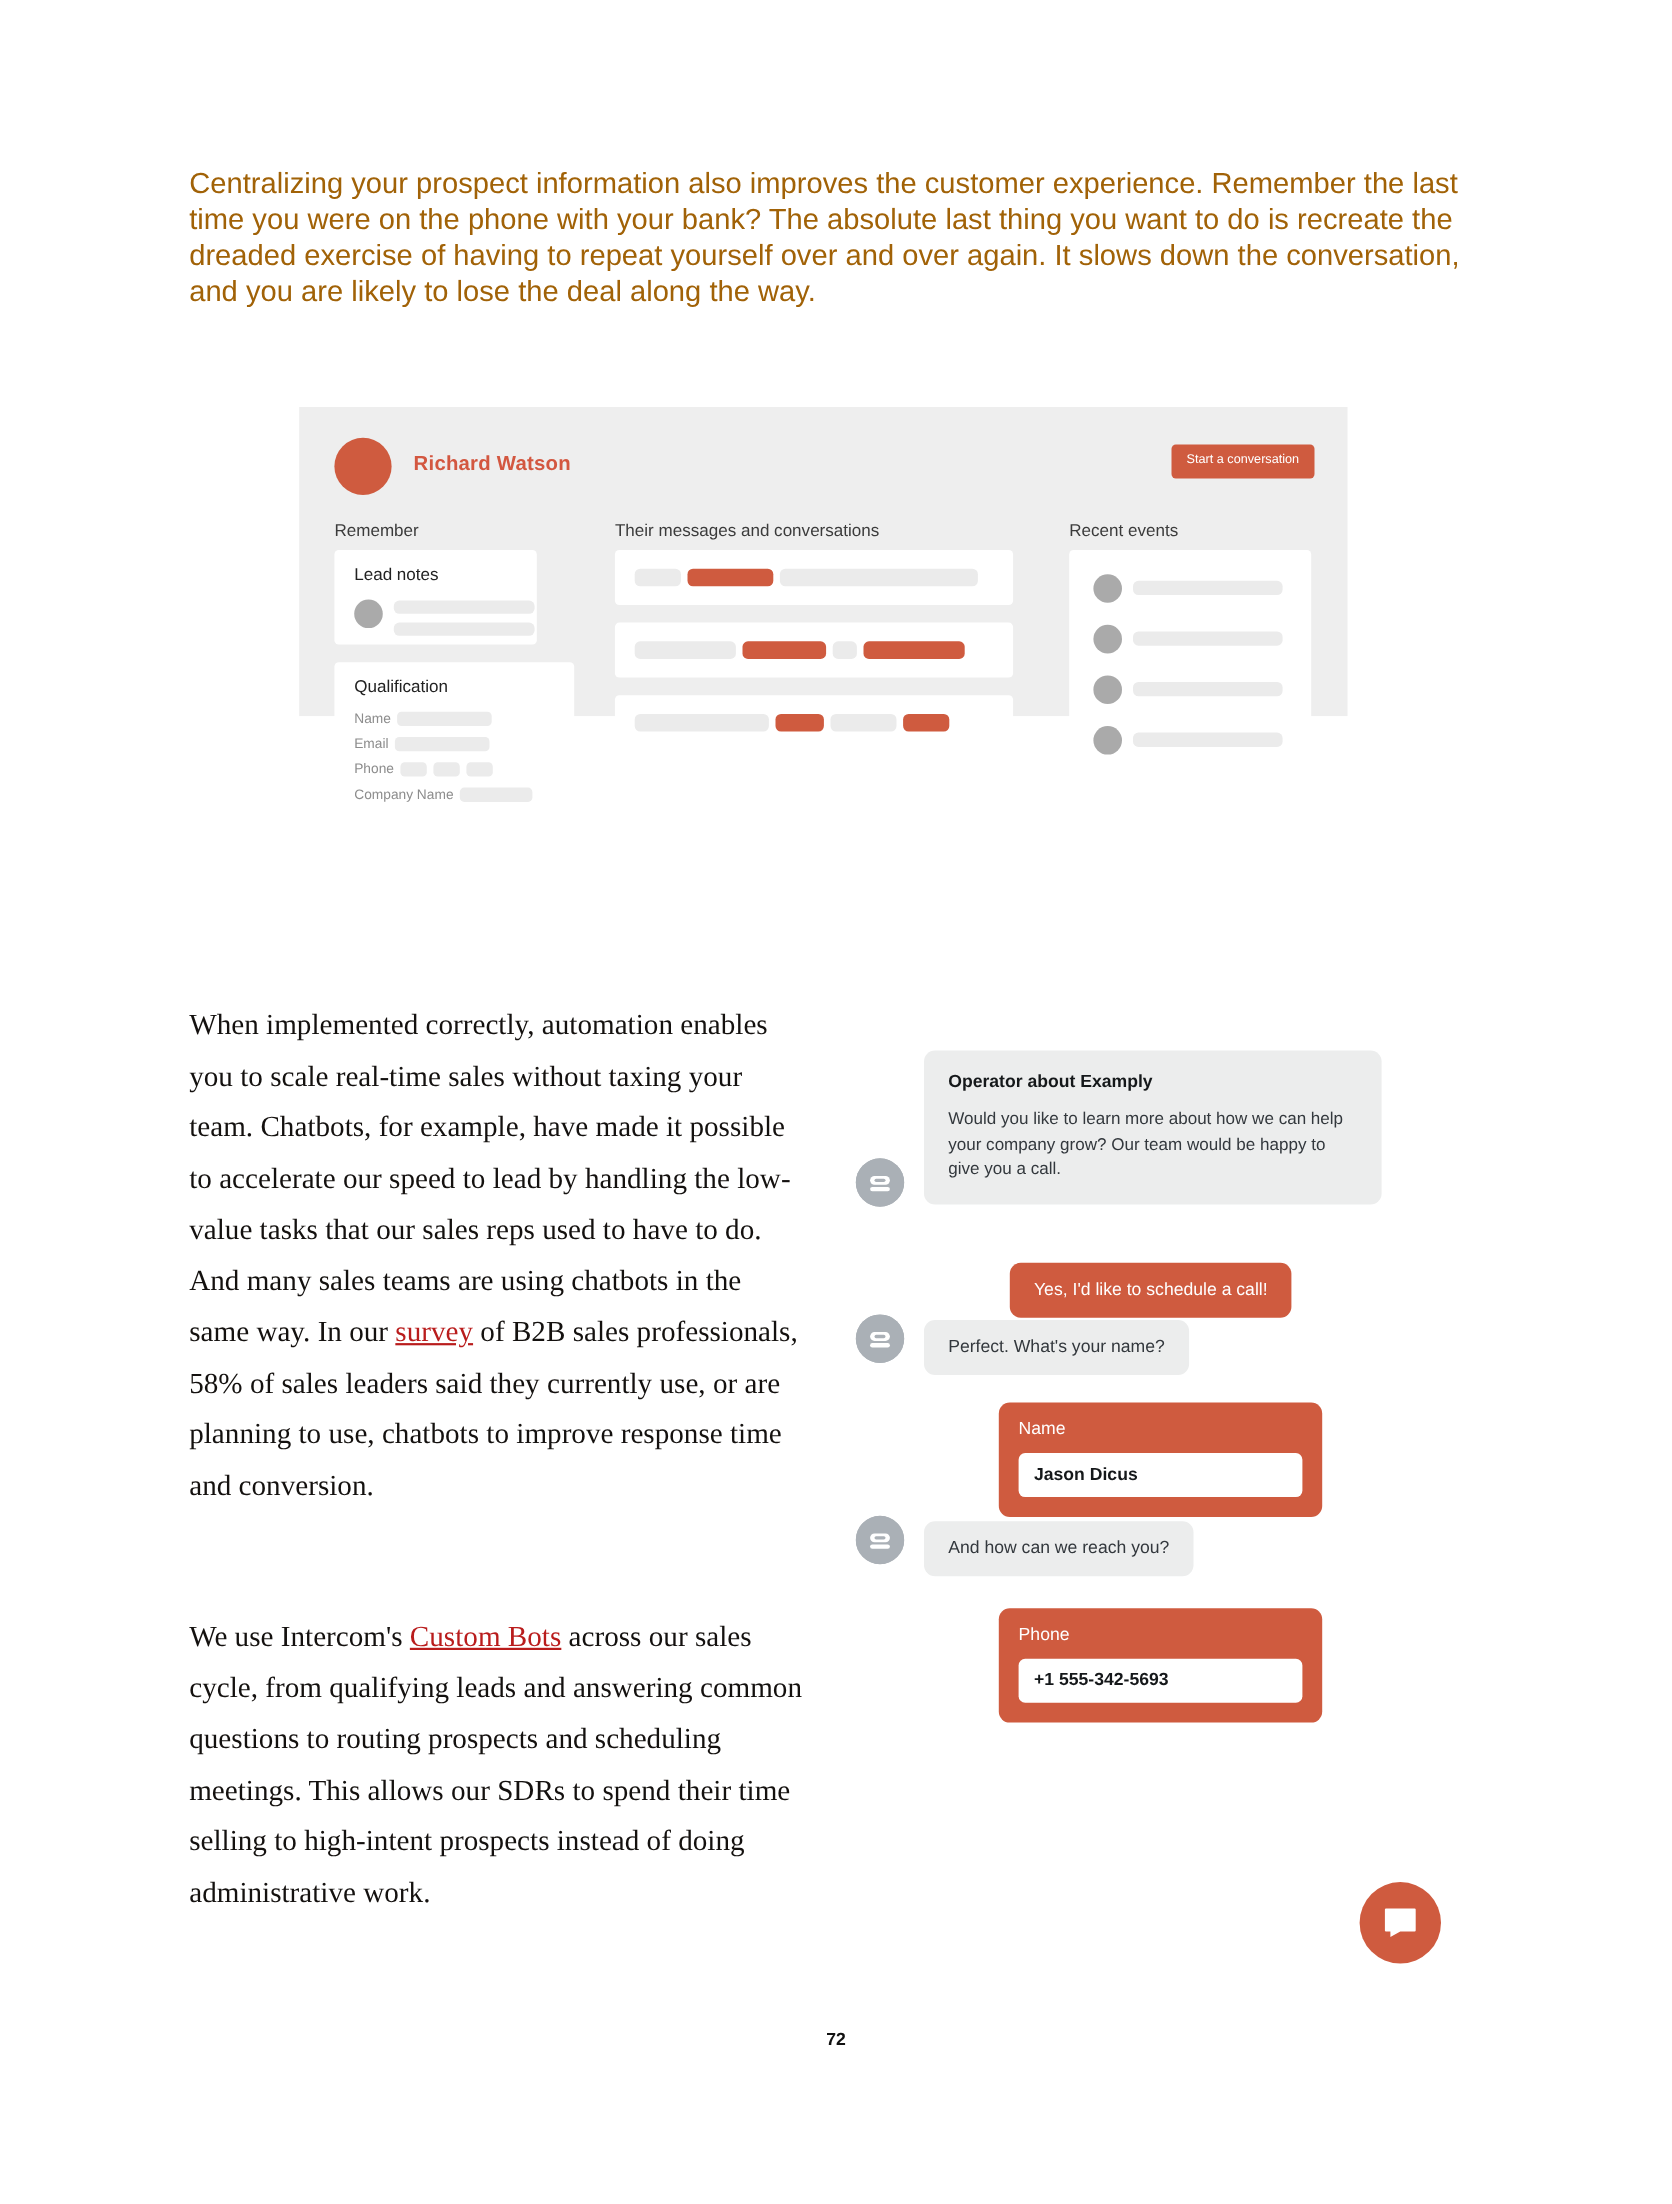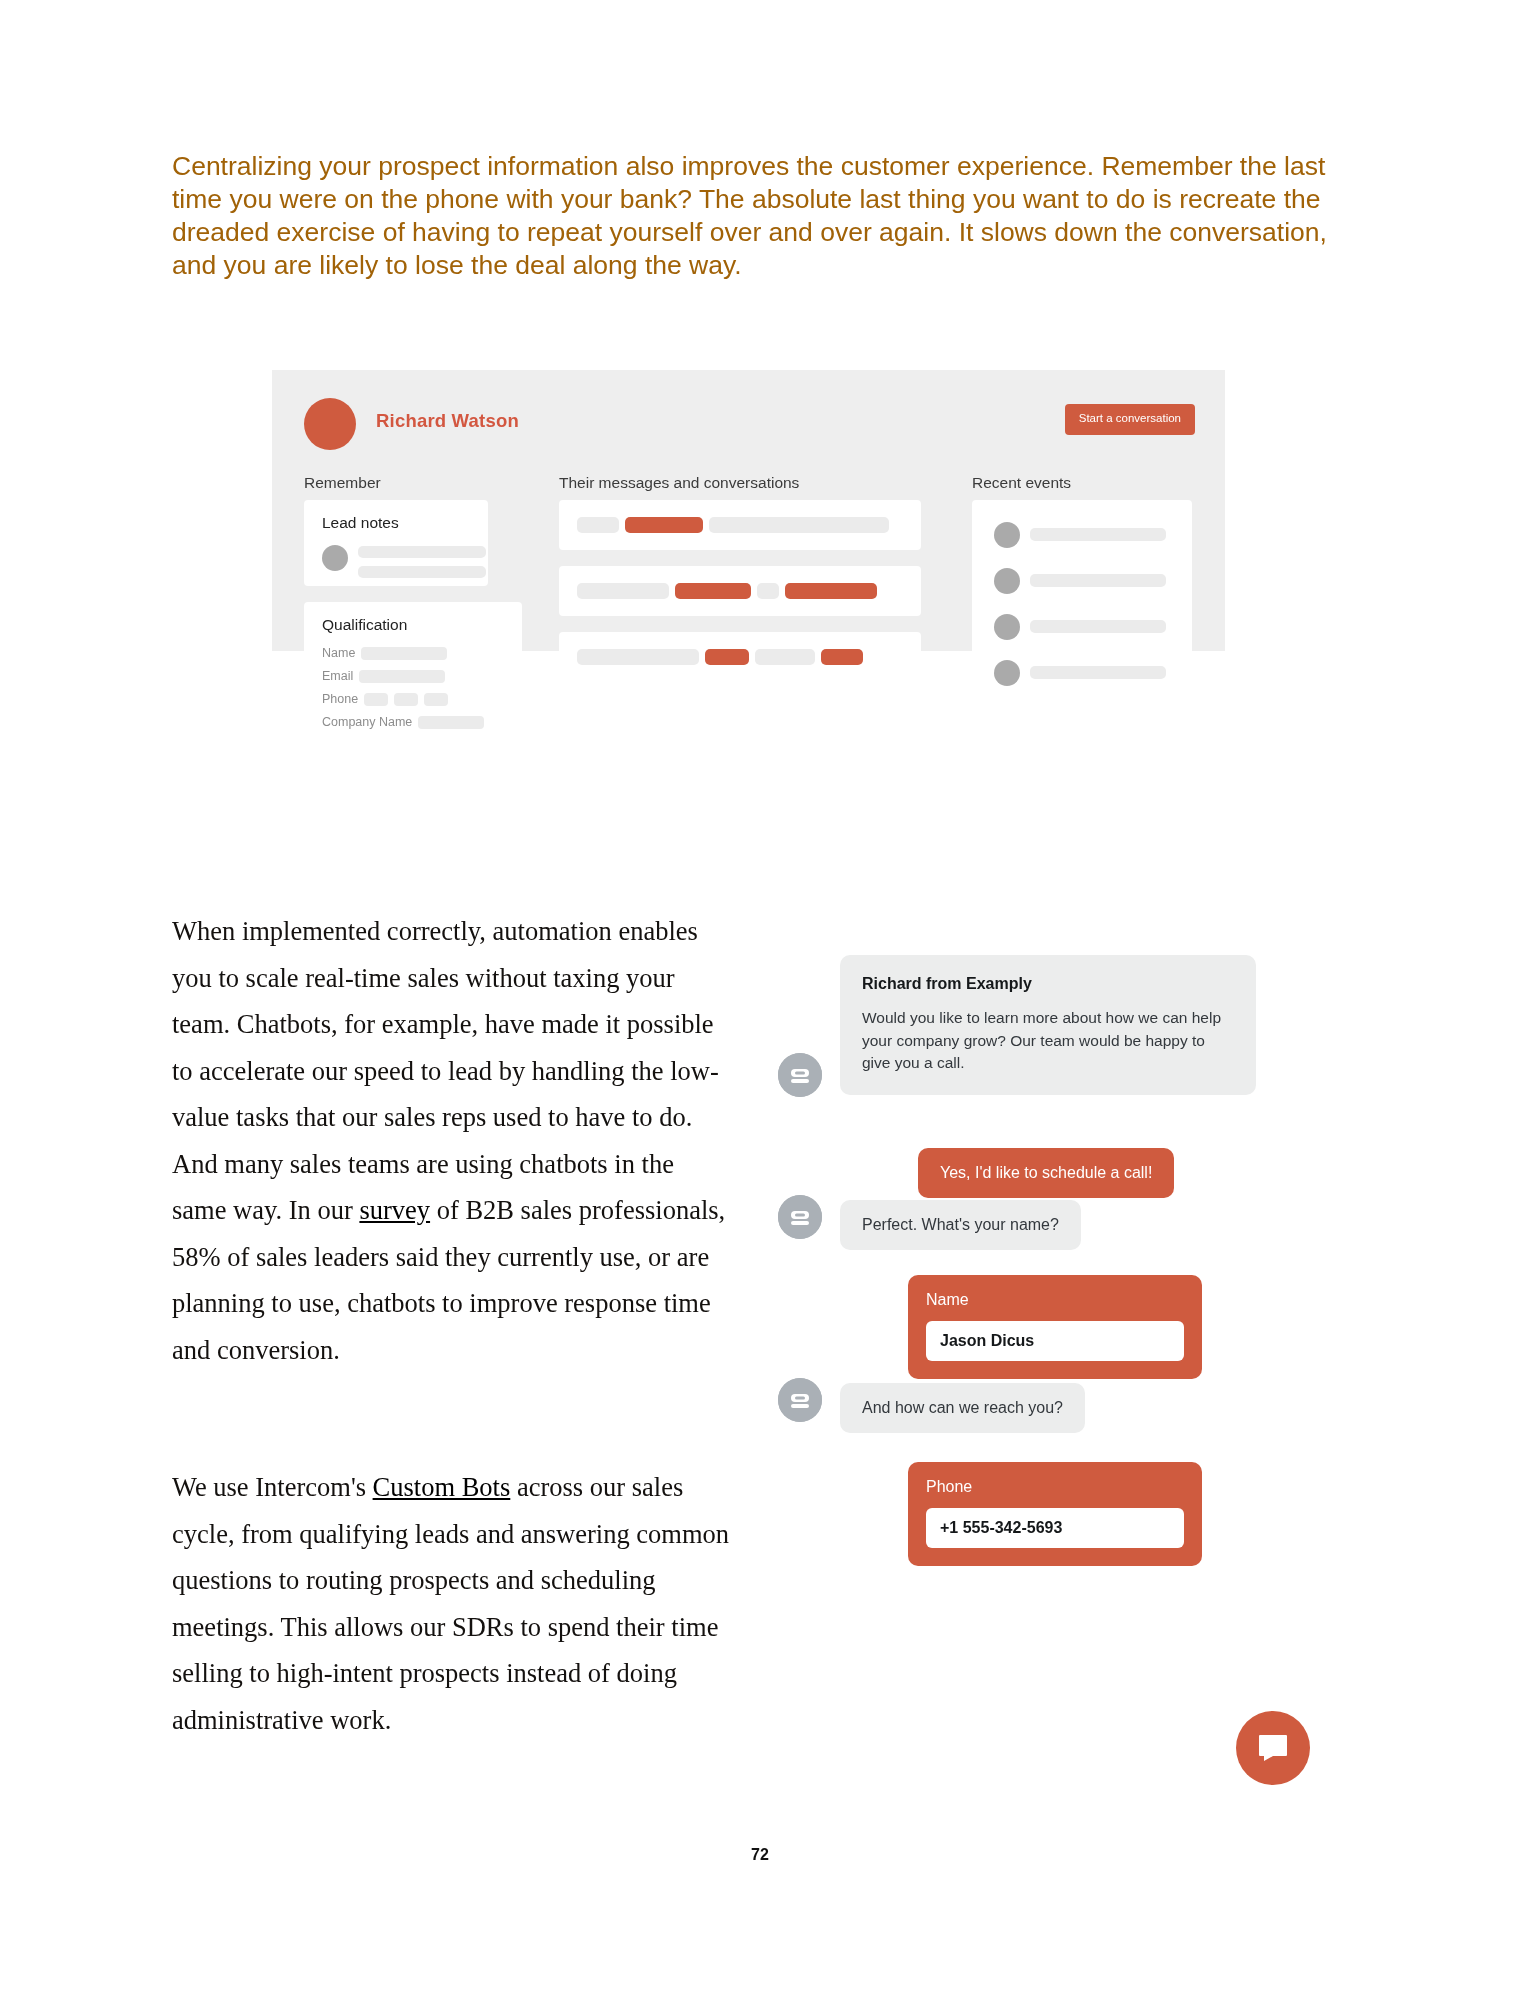--- a/index.html
+++ b/index.html
@@ -213,21 +213,21 @@
     width: 558px;
     font-family: "Liberation Serif", serif;
     font-size: 26.5px;
     line-height: 46.5px;
     color: #14110f;
   }
   .col-para.p1 { top: 908px; }
   .col-para.p2 { top: 1464px; }
 
   .lnk {
-    color: #000000;
+    color: #b91c1c;
     text-decoration: underline;
   }
 
   
   .chat { position: absolute; left: 730px; top: 955px; width: 620px; }
 
   .bot-avatar {
     position: absolute;
     width: 44px;
     height: 44px;
@@ -405,21 +405,21 @@
 
     <div class="bot-avatar" style="left:48px; top:98px">
       <svg width="44" height="44" viewBox="0 0 44 44" aria-hidden="true">
         <circle cx="22" cy="22" r="22" fill="#aab0b6"></circle>
         <rect x="13" y="16" width="18" height="8" rx="4" fill="#ffffff"></rect>
         <rect x="17" y="18.5" width="10" height="3" rx="1.5" fill="#aab0b6"></rect>
         <rect x="13" y="26" width="18" height="4" rx="2" fill="#ffffff"></rect>
       </svg>
     </div>
     <div class="bubble-in bubble-op">
-      <div class="op-name">Richard from Examply</div>
+      <div class="op-name">Operator about Examply</div>
       <div class="op-text">Would you like to learn more about how we can help your company grow? Our team would be happy to give you a call.</div>
     </div>
 
     <div class="bubble-out" style="left:188px; top:193px">Yes, I'd like to schedule a call!</div>
 
     <div class="bot-avatar" style="left:48px; top:240px">
       <svg width="44" height="44" viewBox="0 0 44 44" aria-hidden="true">
         <circle cx="22" cy="22" r="22" fill="#aab0b6"></circle>
         <rect x="13" y="16" width="18" height="8" rx="4" fill="#ffffff"></rect>
         <rect x="17" y="18.5" width="10" height="3" rx="1.5" fill="#aab0b6"></rect>

